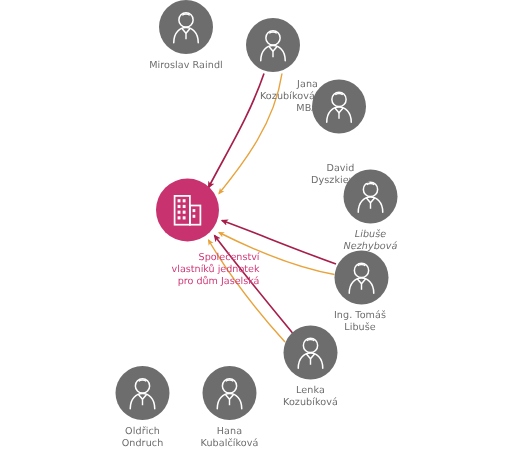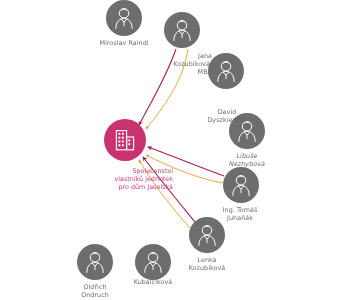--- a/index.html
+++ b/index.html
@@ -121,24 +121,24 @@
   <div id="label-layer">
       <div class="node-label" style="width: 90px; left: 79px; top: 39px;">Miroslav Raindl</div>
       <div class="node-label" style="width: 56px; left: 156px; top: 52px; text-align: right;">Jana
 Kozubíková,
 MBA</div>
       <div class="node-label" style="width: 70px; left: 192px; top: 108px;">David
 Dyszkiewicz</div>
       <div class="node-label" style="width: 68px; left: 213px; top: 152px; font-style: italic;">Libuše
 Nezhybová</div>
       <div class="node-label" style="width: 70px; left: 205px; top: 206px;">Ing. Tomáš
-Juhaňák</div>
+Libuše</div>
       <div class="node-label" style="width: 70px; left: 172px; top: 256px;">Lenka
 Kozubíková</div>
-      <div class="node-label" style="width: 74px; left: 116px; top: 270px;">Hana
+      <div class="node-label" style="width: 74px; left: 116px; top: 283px;">Hana
 Kubalčíková</div>
       <div class="node-label" style="width: 68px; left: 61px; top: 283px;">Oldřich
 Ondruch</div>
       <div class="center-label" style="width: 96px; left: 77px; top: 167px; color: rgb(208, 59, 120);">Společenství
 vlastníků jednotek
 pro dům Jaselská</div>
     </div>
 </div>
 
 </body></html>

